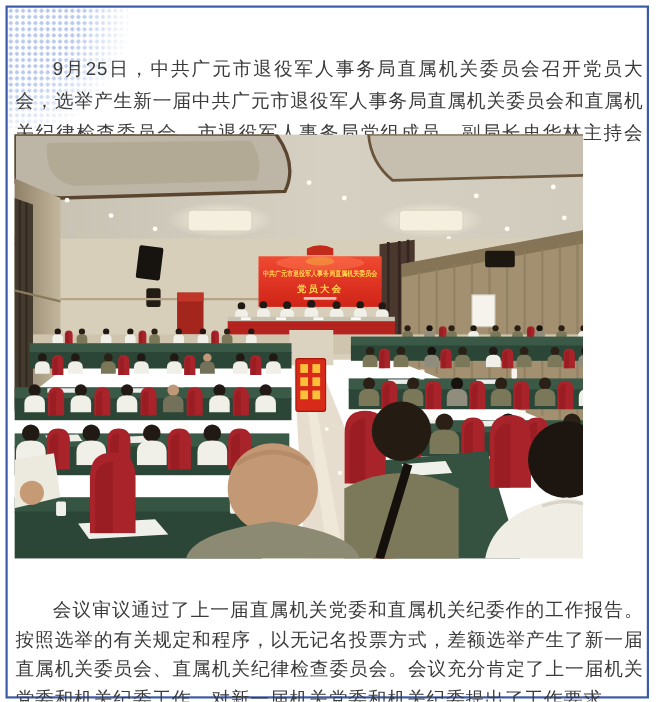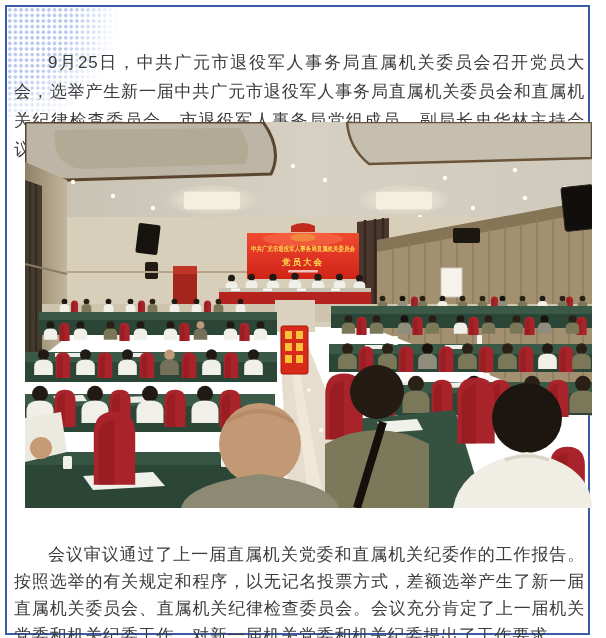--- a/index.html
+++ b/index.html
@@ -9,21 +9,21 @@
          border:2px solid #3b5ba8;background:#ffffff;}
   .dots{position:absolute;left:0;top:0;width:110px;height:110px;pointer-events:none;
         background-image:radial-gradient(circle,#b8c9ec 1.6px,rgba(184,201,236,0) 1.9px);
         background-size:5.6px 5.6px;
         -webkit-mask-image:radial-gradient(130px 140px at 0 0,#000 50%,transparent 88%);
         mask-image:radial-gradient(130px 140px at 0 0,#000 50%,transparent 88%);}
   .para{position:absolute;left:7px;right:3px;color:#3b3b3b;font-size:17px;
         text-align:justify;letter-spacing:0.8px;text-indent:2em;}
   .para1{top:24px;line-height:29px;}
   .para2{top:517px;line-height:27px;}
-  .photo{position:absolute;left:6px;top:115px;width:567px;height:386px;overflow:hidden;margin-left:12px;}
+  .photo{position:absolute;left:6px;top:115px;width:517px;height:386px;overflow:hidden;}
   .photo svg{display:block;}
 </style>
 </head>
 <body>
 
 <div class="page">
   <div class="frame">
     <div class="dots"></div>
 
     <p class="para para1">9月25日，中共广元市退役军人事务局直属机关委员会召开党员大会，选举产生新一届中共广元市退役军人事务局直属机关委员会和直属机关纪律检查委员会。市退役军人事务局党组成员、副局长史华林主持会议。</p>

